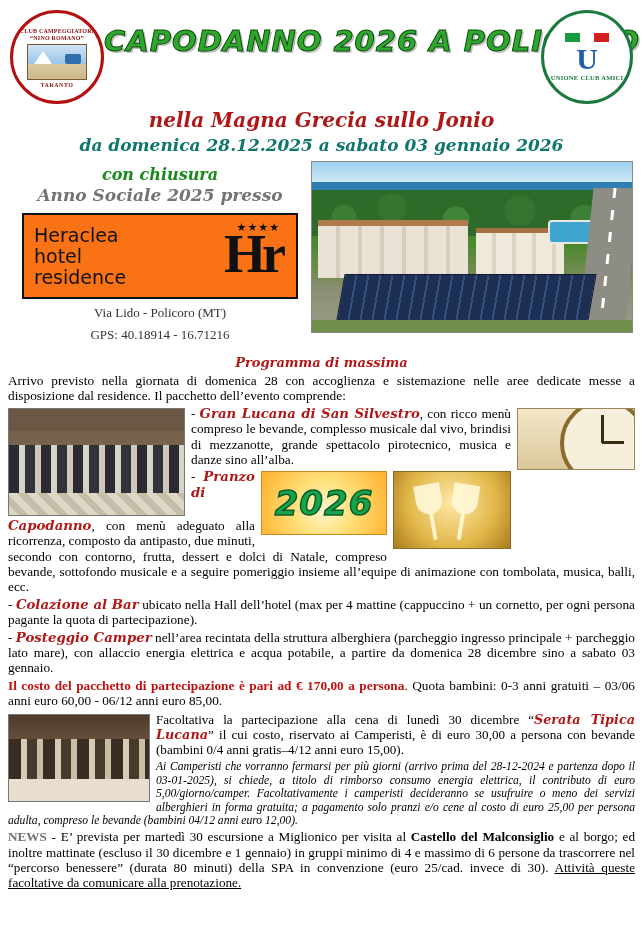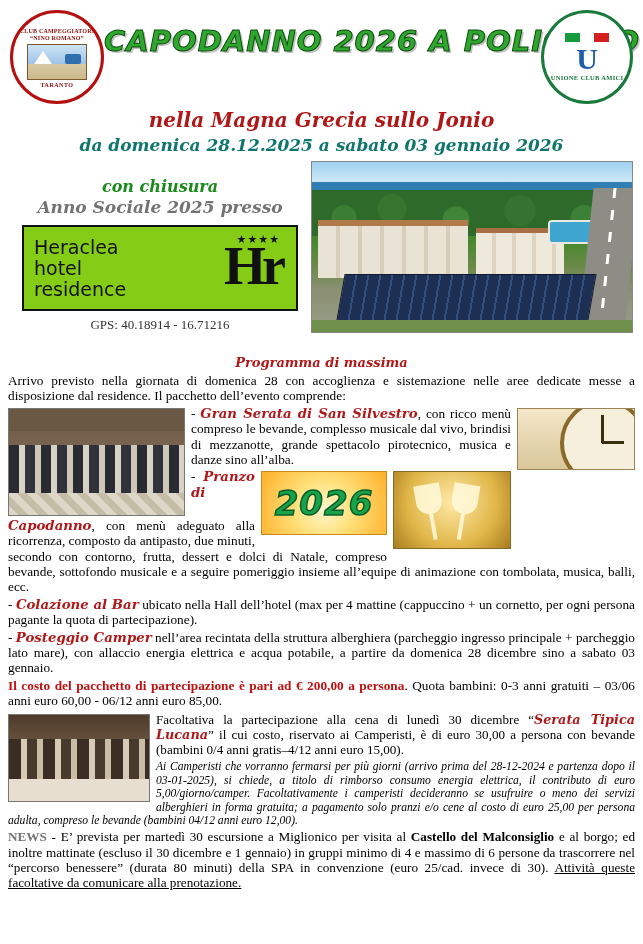--- a/index.html
+++ b/index.html
@@ -164,21 +164,21 @@
 
   
   .hotel-row {
     position: relative;
     margin-top: 6px;
     height: 192px;
   }
   .hotel-left {
     position: absolute;
     left: 2px;
-    top: 16px;
+    top: 4px;
     width: 300px;
   }
   .chiusura1 {
     text-align: center;
     font-family: "DejaVu Serif", serif;
     font-style: italic;
     font-weight: bold;
     font-size: 16px;
     color: #1a8a1a;
   }
@@ -190,21 +190,21 @@
     font-size: 17px;
     color: #737373;
     margin-top: 1px;
   }
   .hotel-logo {
     margin: 8px auto 0 auto;
     width: 272px;
     height: 82px;
     border: 2px solid #111;
     position: relative;
-    background: #84cc16;
+    background: #f97316;
     display: flex;
     align-items: center;
   }
   .hotel-words {
     font-family: "DejaVu Sans", sans-serif;
     font-size: 19px;
     line-height: 21px;
     color: #111;
     padding-left: 10px;
   }
@@ -480,20 +480,21 @@
       <div class="hotel-logo">
         <div class="hotel-words">
           <div>Heraclea</div>
           <div>hotel</div>
           <div>residence</div>
         </div>
         <div class="hotel-stars">★★★★</div>
         <div class="hotel-hr">Hr</div>
       </div>
 
+      <div class="hotel-addr">Via Lido - Policoro (MT)</div>
       <div class="hotel-addr">GPS: 40.18914 - 16.71216</div>
     </div>
 
     <div class="hotel-photo">
       <div class="photo-sky"></div>
       <div class="photo-sea"></div>
       <div class="photo-trees"></div>
       <div class="photo-buildings"></div>
       <div class="photo-buildings2"></div>
       <div class="photo-pool"></div>
@@ -513,21 +514,21 @@
       <div class="party-ceiling"></div>
       <div class="party-people"></div>
       <div class="party-floor"></div>
     </div>
 
     <div class="floatimg-clock">
       <div class="clock-face"></div>
     </div>
 
     <p style="margin:0 0 2px 0;">
-      <span>- </span><span class="item-label">Gran Serata di San Silvestro</span><span>, con ricco menù compreso le bevande, complesso musicale dal vivo, brindisi di mezzanotte, grande spettacolo pirotecnico, musica e danze sino all’alba.</span>
+      <span>- </span><span class="item-label">Gran Lucana di San Silvestro</span><span>, con ricco menù compreso le bevande, complesso musicale dal vivo, brindisi di mezzanotte, grande spettacolo pirotecnico, musica e danze sino all’alba.</span>
     </p>
 
     <div class="floatimg-champagne">
       <div class="glass g1"></div>
       <div class="glass g2"></div>
     </div>
 
     <div class="floatimg-2026">
       <span class="year-2026">2026</span>
     </div>
@@ -539,21 +540,21 @@
     <p style="margin:0 0 2px 0;">
       <span>- </span><span class="item-label">Colazione al Bar</span><span> ubicato nella Hall dell’hotel (max per 4 mattine (cappuccino + un cornetto, per ogni persona pagante la quota di partecipazione).</span>
     </p>
 
     <p style="margin:0 0 2px 0;">
       <span>- </span><span class="item-label">Posteggio Camper</span><span> nell’area recintata della struttura alberghiera (parcheggio ingresso principale + parcheggio lato mare), con allaccio energia elettrica e acqua potabile, a partire da domenica 28 dicembre sino a sabato 03 gennaio.</span>
     </p>
   </div>
 
   <div class="price-line">
-    <span class="price-strong">Il costo del pacchetto di partecipazione è pari ad € 200,00 a persona</span><span>. Quota bambini: 0-3 anni gratuiti – 03/06 anni euro 60,00 - 06/12 anni euro 85,00.</span>
+    <span class="price-strong">Il costo del pacchetto di partecipazione è pari ad € 170,00 a persona</span><span>. Quota bambini: 0-3 anni gratuiti – 03/06 anni euro 60,00 - 06/12 anni euro 85,00.</span>
   </div>
 
   <div class="dinner-wrap">
     <div class="floatimg-dinner">
       <div class="dinner-people"></div>
       <div class="dinner-table"></div>
     </div>
 
     <p class="serata-p" style="margin:0 0 3px 0;">
       <span>Facoltativa la partecipazione alla cena di lunedì 30 dicembre “</span><span class="serata-name">Serata Tipica Lucana</span><span>” il cui costo, riservato ai Camperisti, è di euro 30,00 a persona con bevande (bambini 0/4 anni gratis–4/12 anni euro 15,00).</span>

